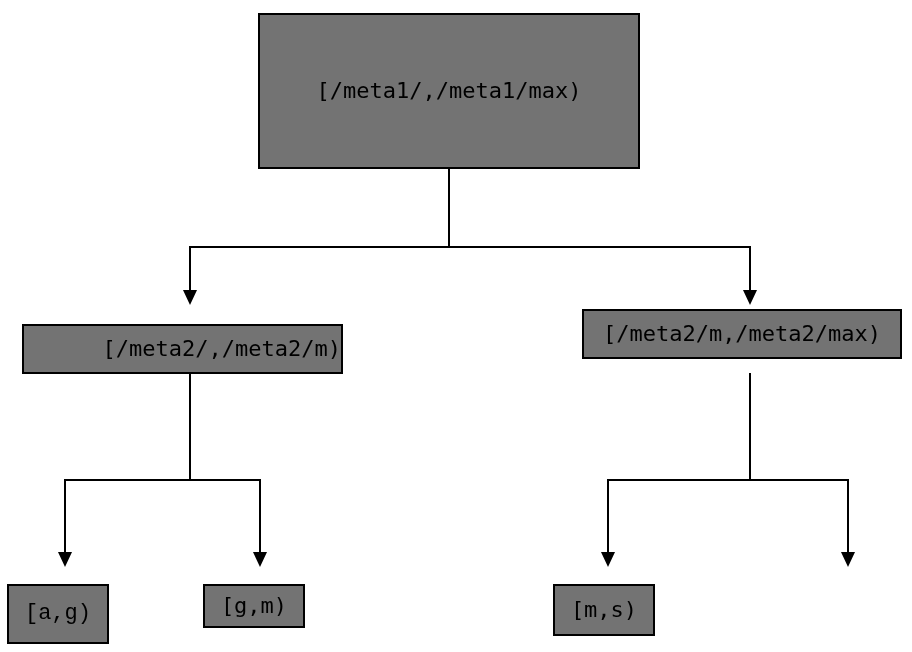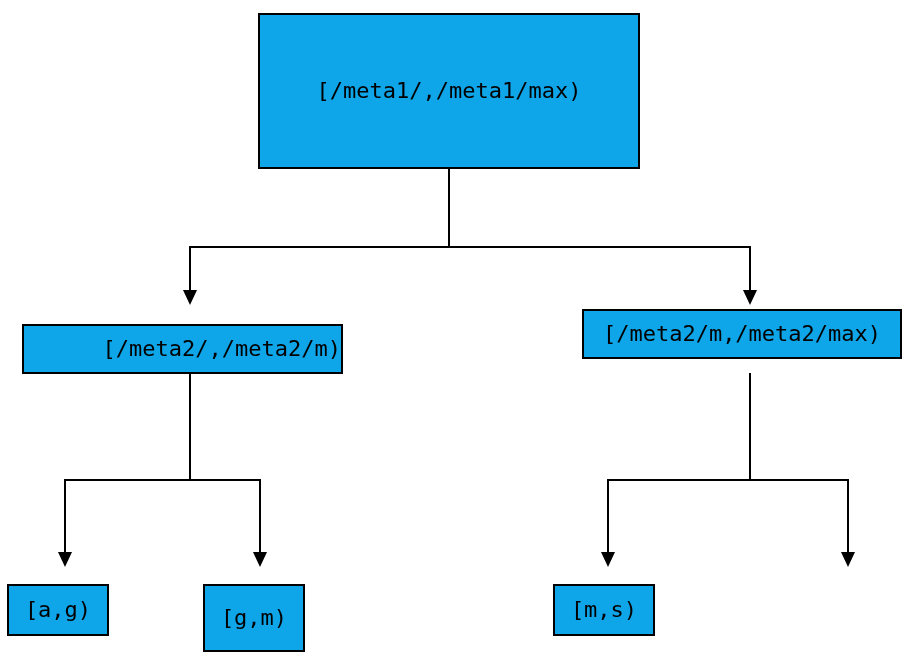--- a/index.html
+++ b/index.html
@@ -19,21 +19,21 @@
     position: absolute;
     left: 0;
     top: 0;
     width: 912px;
     height: 652px;
   }
   .node {
     position: absolute;
     box-sizing: border-box;
     border: 2px solid #000000;
-    background: #0ea5e9;
+    background: #737373;
     display: flex;
     align-items: center;
     justify-content: center;
   }
   .node-label {
     font-size: 22px;
     color: #000000;
     white-space: pre;
     line-height: 1;
   }
@@ -90,25 +90,25 @@
   </div>
 
   <div class="node" style="left:22px; top:324px; width:321px; height:50px;justify-content:flex-end;">
     <span class="node-label">[/meta2/,/meta2/m)</span>
   </div>
 
   <div class="node" style="left:582px; top:309px; width:320px; height:50px;">
     <span class="node-label">[/meta2/m,/meta2/max)</span>
   </div>
 
-  <div class="node" style="left:7px; top:584px; width:102px; height:52px;">
+  <div class="node" style="left:7px; top:584px; width:102px; height:60px;font-family:Liberation Mono, monospace;">
     <span class="node-label">[a,g)</span>
   </div>
 
-  <div class="node" style="left:203px; top:584px; width:102px; height:68px;">
+  <div class="node" style="left:203px; top:584px; width:102px; height:44px;">
     <span class="node-label">[g,m)</span>
   </div>
 
   <div class="node" style="left:553px; top:584px; width:102px; height:52px;align-items:center;">
     <span class="node-label">[m,s)</span>
   </div>
 
 
 </div>
 

